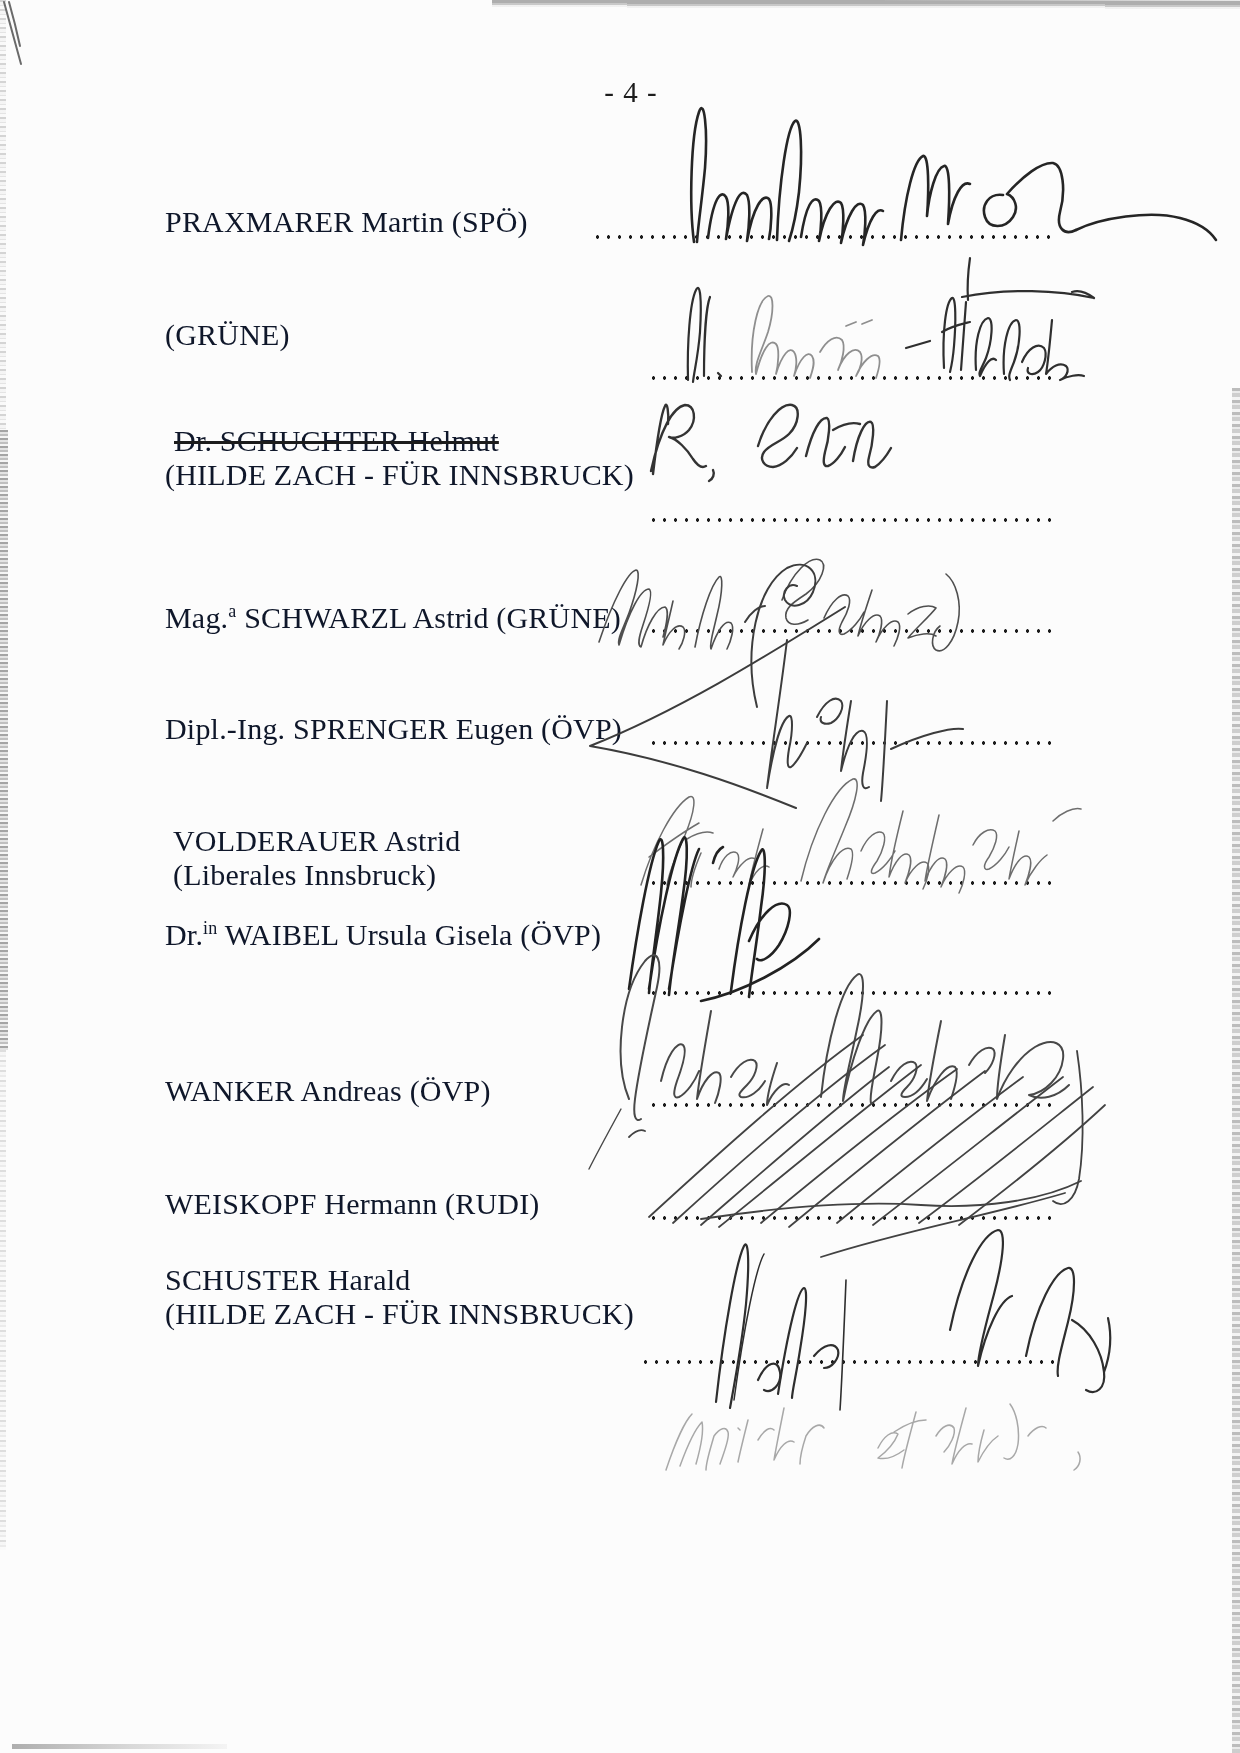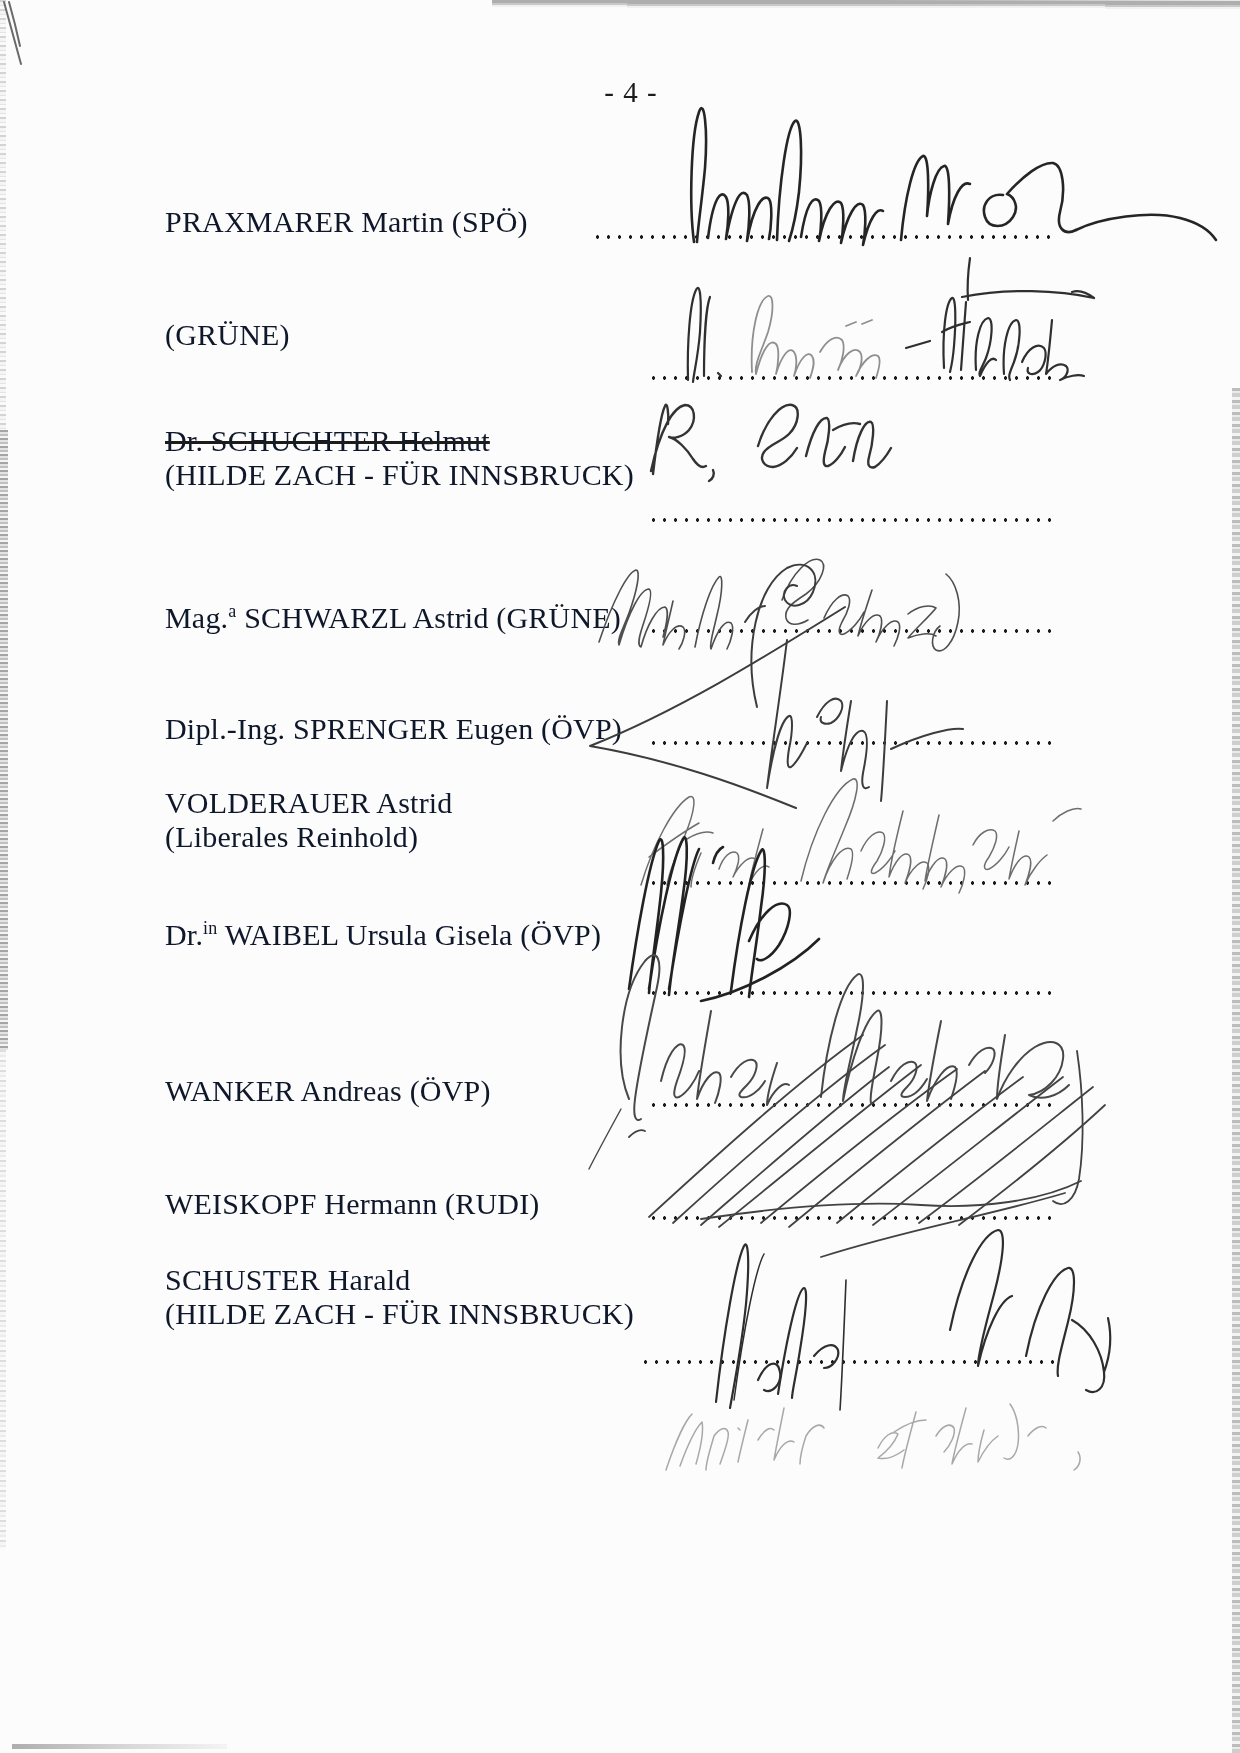--- a/index.html
+++ b/index.html
@@ -22,21 +22,21 @@
   .bottom-smudge{position:absolute;left:12px;top:1744px;width:215px;height:5px;
     background:linear-gradient(to right,rgba(110,110,110,.55),rgba(150,150,150,.35) 55%,rgba(185,185,185,.12));}
   
   .pagenum{position:absolute;left:586px;top:76px;width:90px;text-align:center;
     font-size:29px;letter-spacing:1px;color:#1c1c1c;}
   
   .name{position:absolute;left:165px;width:490px;font-size:30px;line-height:34px;
     letter-spacing:.2px;color:#0f172a;}
   .nline{white-space:nowrap;}
   .name sup{font-size:18px;line-height:0;vertical-align:super;}
-  .struck{text-decoration:line-through;text-decoration-thickness:2.5px;text-decoration-color:#1c1c1c;}
+  .struck{text-decoration:line-through;text-decoration-thickness:2.5px;text-decoration-color:#1c1c1c;margin-left:9px;}
   .dotline{position:absolute;height:4px;
     background-image:radial-gradient(circle,#1b1b1b 1.6px,rgba(27,27,27,0) 1.9px);
     background-size:11px 4px;background-repeat:repeat-x;background-position:0 0;}
   .sig-overlay{position:absolute;left:0;top:0;pointer-events:none;}
 </style>
 </head>
 <body>
 
 <div class="page">
 
@@ -75,23 +75,23 @@
         </div>
         <div class="dotline" style="top: 629px; left: 648px; width: 410px;"></div>
       </div>
       <div>
         <div class="name" style="top: 712px;">
           <div class="nline"><span>Dipl.-Ing. SPRENGER Eugen (ÖVP)</span></div>
         </div>
         <div class="dotline" style="top: 741px; left: 648px; width: 410px;"></div>
       </div>
       <div>
-        <div class="name" style="top: 786px;">
+        <div class="name" style="top: 824px; margin-left: 8px;">
           <div class="nline"><span>VOLDERAUER Astrid</span></div>
-          <div class="nline"><span>(Liberales Reinhold)</span></div>
+          <div class="nline"><span>(Liberales Innsbruck)</span></div>
         </div>
         <div class="dotline" style="top: 881px; left: 648px; width: 410px;"></div>
       </div>
       <div>
         <div class="name" style="top: 918px;">
           <div class="nline"><span>Dr.</span><sup>in</sup><span> WAIBEL Ursula Gisela (ÖVP)</span></div>
         </div>
         <div class="dotline" style="top: 991px; left: 648px; width: 410px;"></div>
       </div>
       <div>

